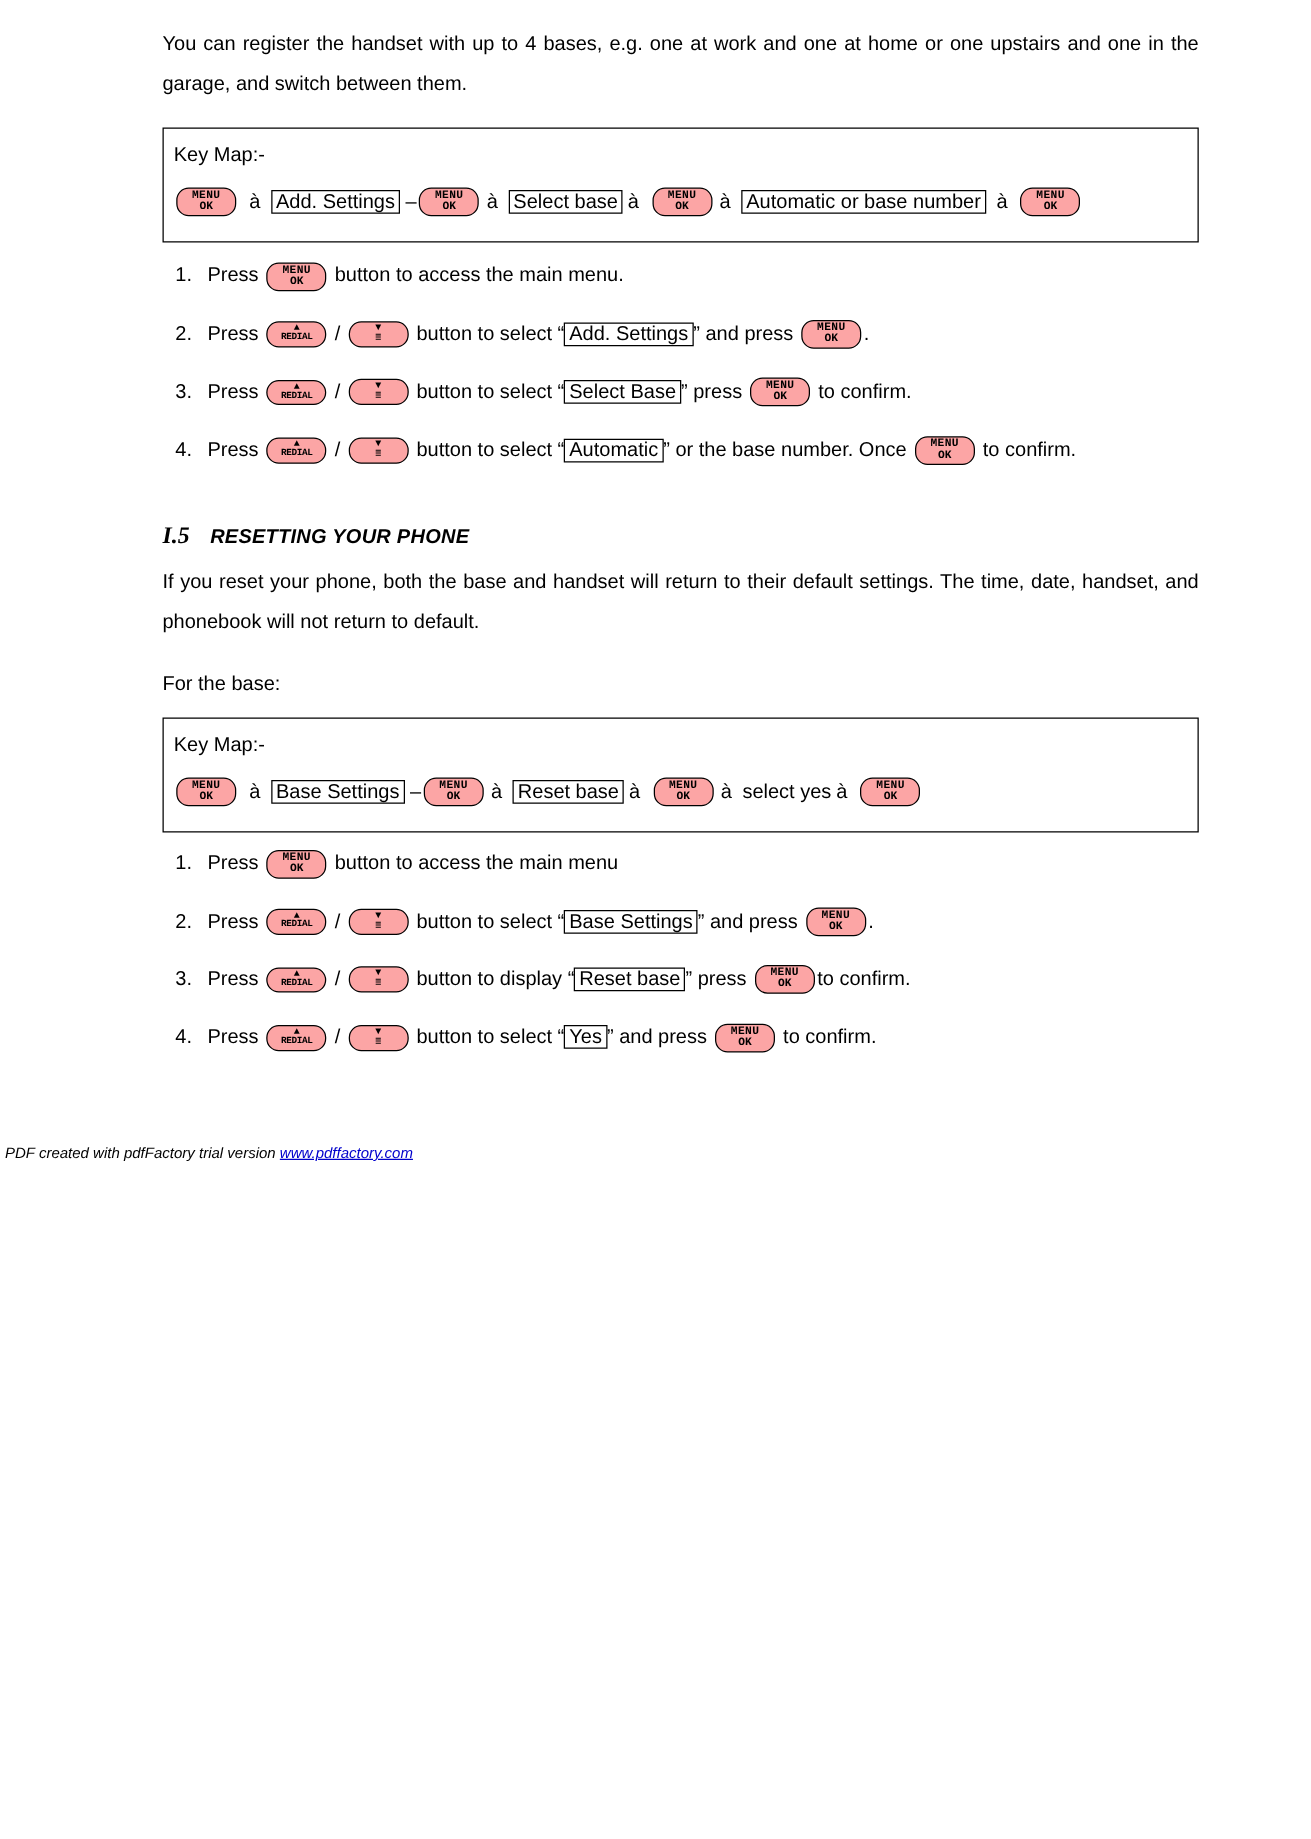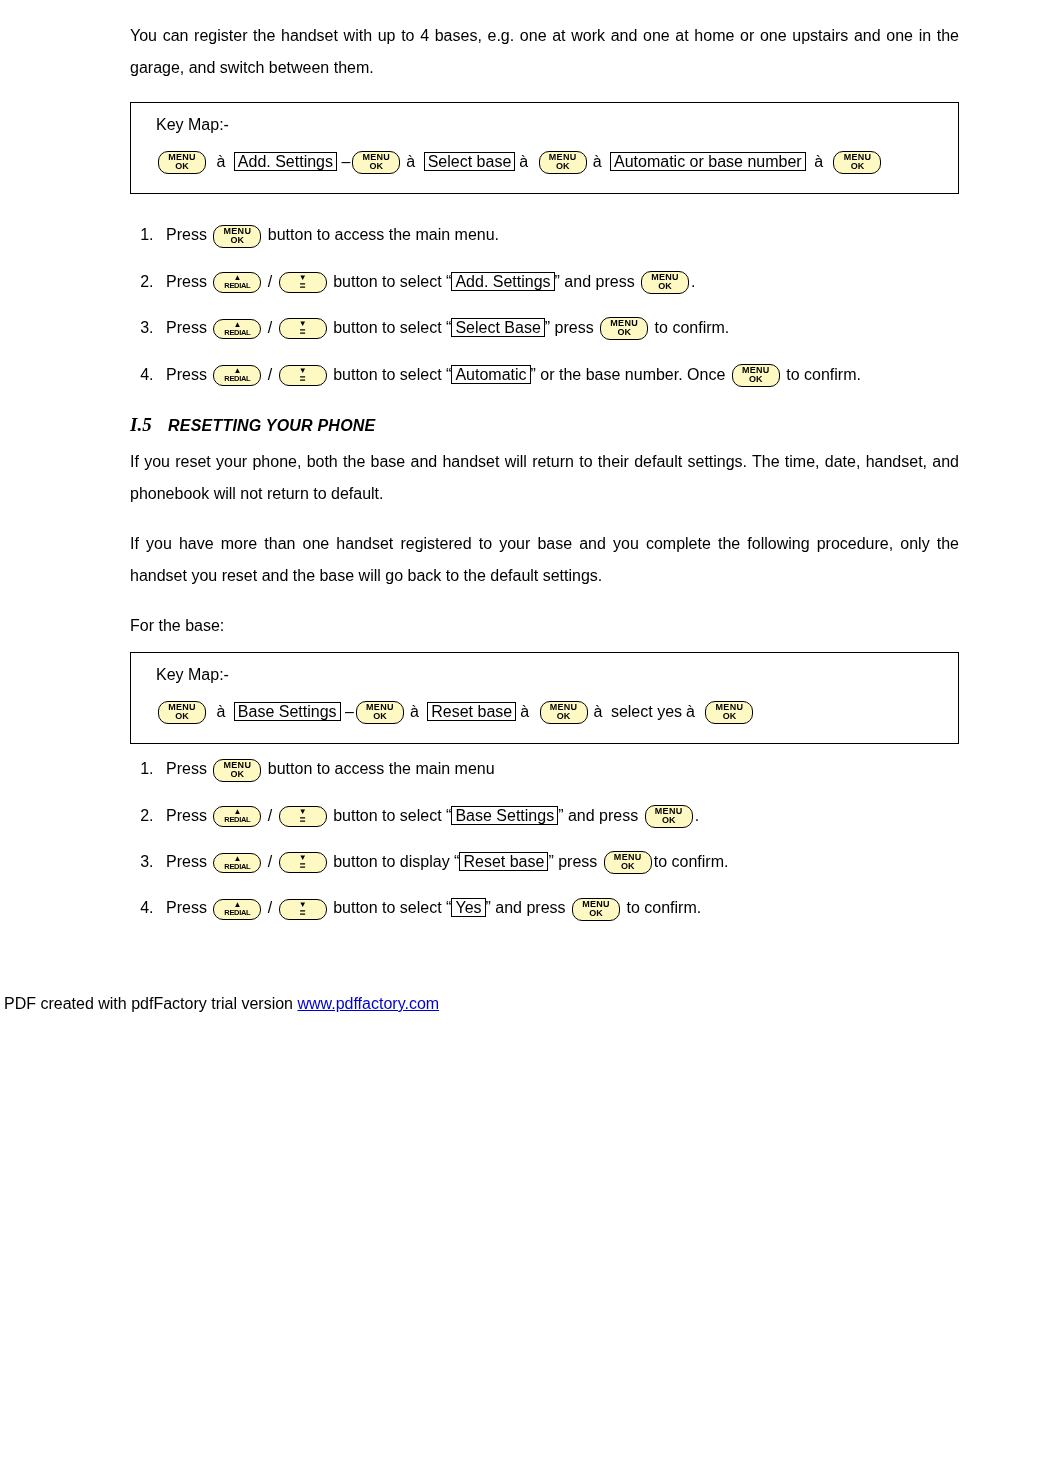--- a/index.html
+++ b/index.html
@@ -5,59 +5,59 @@
   body {
     font-family: Arial, Helvetica, sans-serif;
     font-size: 16px;
     line-height: 2.0;
     margin: 0;
     padding: 20px 90px 20px 130px;
     color: #000;
     width: 1049px;
     box-sizing: border-box;
   }
-  .heading { font-weight: bold; margin-top: 12px; margin-bottom: 2px; }
+  .heading { font-weight: bold; margin-top: 30px; margin-bottom: 2px; }
   .heading .num { font-style: italic; font-family: "Times New Roman", serif; font-size: 19px; margin-right: 12px;}
   .heading .title { font-style: italic; letter-spacing: 0.2px; }
   .para { text-align: justify; margin-bottom: 18px; }
   .keymap-box {
     border: 1px solid #000;
-    padding: 4px 8px 14px 25px;
-    margin: 10px 0 22px 0;
+    padding: 4px 8px 14px 8px;
+    margin: 10px 0 8px 0;
     line-height: 2.2;
   }
   .keymap-line { margin-top: 2px; }
   .btn {
     display: inline-block;
     border: 1.5px solid #000;
     border-radius: 10px;
     padding: 1px 6px 2px 6px;
     font-size: 9px;
     line-height: 1.0;
     text-align: center;
     vertical-align: middle;
     margin: 0 2px;
-    font-family: Liberation Sans, sans-serif;
-    background: #fef9c3;
+    font-family: Liberation Mono, monospace;
+    background: #fca5a5;
     min-width: 34px;
     letter-spacing: 0;
   }
   .btn .l1 { font-weight: bold; display:block; letter-spacing:0.3px;}
   .btn .l2 { display:block; font-weight: bold; }
   .btn-up::before { content:"▲"; font-size:8px; display:block; line-height:1;}
   .btn-up  .bl { font-size:7.5px; font-weight:bold; letter-spacing:-0.3px; display:block;}
   .btn-down::before { content:"▼"; font-size:8px; display:block; line-height:1;}
   .btn-down .bl { font-size:8px; display:block;}
   .btn-down .bl::before { content:"≣"; }
   .boxed { border: 1px solid #000; padding: 0 3px; }
   ol.steps { padding-left: 28px; margin: 0 0 12px 0; }
   ol.steps li { padding-left: 8px; margin-bottom: 8px; text-align: justify; line-height:2.4;}
   .arrow { font-family: Arial; margin: 0 4px; }
   .subhead { font-weight: normal; margin-top: 18px; }
-  .footer { position: relative; margin-top: 60px; margin-left: -130px; padding-left: 4px; font-size: 16px;}
+  .footer { position: relative; margin-top: 60px; margin-left: -130px; padding-left: 4px; font-size: 12px; font-style: italic;}
   .footer a { color: #0000cc; text-decoration: underline; }
   .s14 .heading{margin-top:0;}
 </style>
 </head>
 <body>
 
 <div class="s14">
   <div class="para">You can register the handset with up to 4 bases, e.g. one at work and one at home or one upstairs and one in the garage, and switch between them.</div>
 
   <div class="keymap-box">
@@ -89,21 +89,20 @@
     </li>
   </ol>
 </div>
 
 <div>
   <div class="heading">
     <span class="num">I.5</span>
     <span class="title">RESETTING YOUR PHONE</span>
   </div>
   <div class="para">If you reset your phone, both the base and handset will return to their default settings. The time, date, handset, and phonebook will not return to default.</div>
-  <div class="para">If you have more than one handset registered to your base and you complete the following procedure, only the handset you reset and the base will go back to the default settings.</div>
 
   <div class="subhead">For the base:</div>
 
   <div class="keymap-box" style="margin-bottom:6px;">
     <div>Key Map:-</div>
     <div class="keymap-line">
       <span class="btn"><span class="l1">MENU</span><span class="l2">OK</span></span>
       <span class="arrow">à</span>
       <span class="boxed">Base Settings</span><span> –</span><span class="btn"><span class="l1">MENU</span><span class="l2">OK</span></span><span class="arrow">à</span>
       <span class="boxed">Reset base</span><span class="arrow">à</span>

